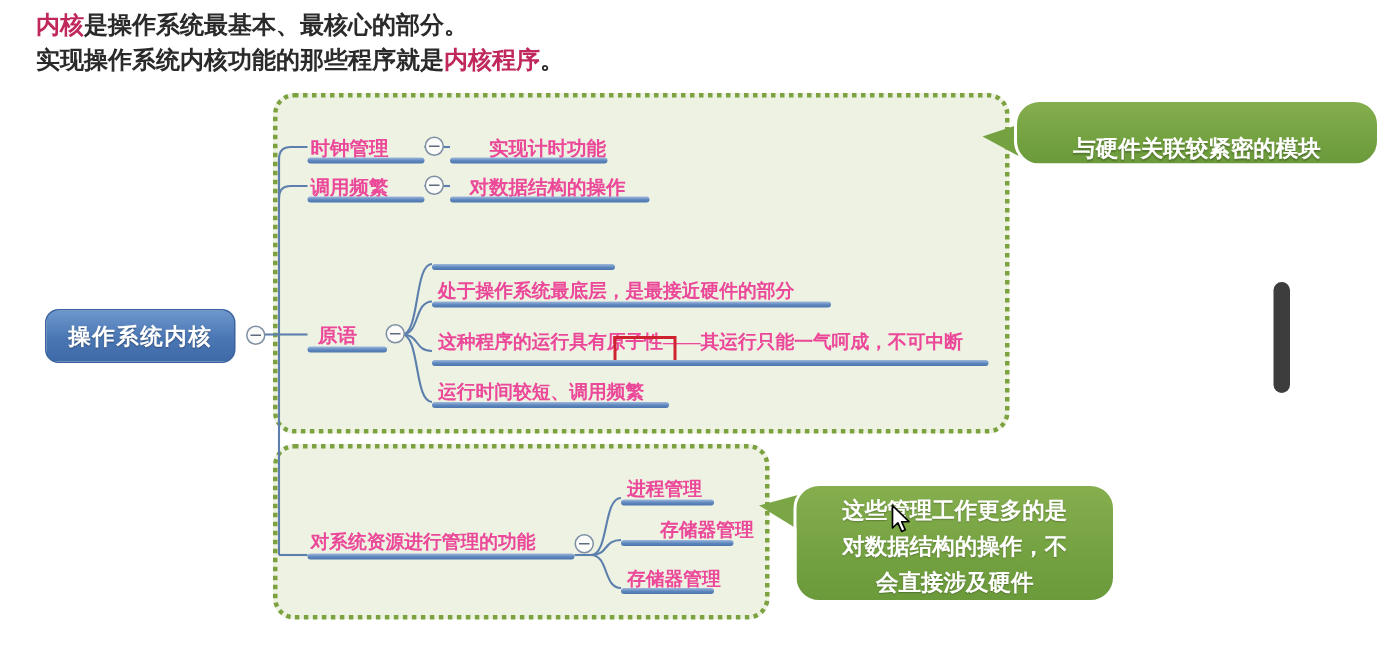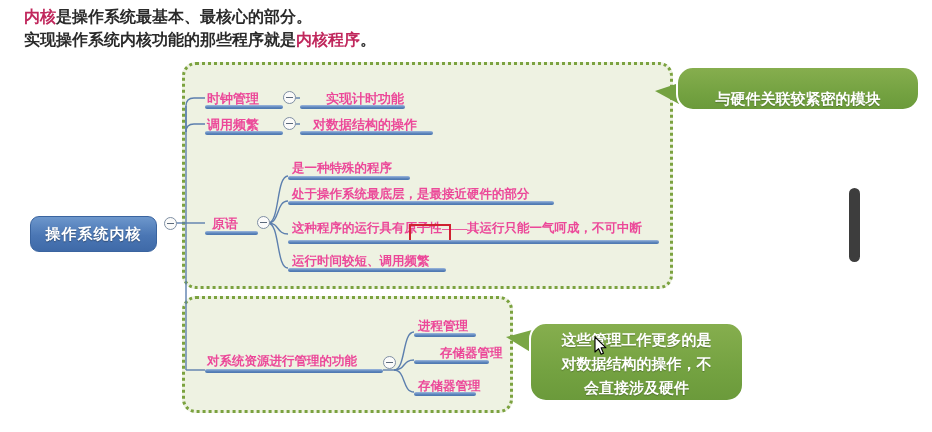--- a/index.html
+++ b/index.html
@@ -34,21 +34,20 @@
   
   #root-node{
     position:absolute;left:30px;top:206px;width:125px;height:34px;
     border-radius:9px;
     background:linear-gradient(180deg,#6d97cc 0%,#4a76b4 55%,#3f6aa8 100%);
     border:1px solid #3a649f;
     display:flex;align-items:center;justify-content:center;
     color:#ffffff;font-weight:bold;font-size:15px;letter-spacing:1px;
     font-family:"DejaVu Sans","Liberation Sans",sans-serif;
     text-shadow:0 1px 1px rgba(0,0,0,.35);
-    margin-top:10px;
   }
 
   
   .cc{
     position:absolute;width:13px;height:13px;border-radius:50%;
     border:1px solid #7f8fa3;background:#fbfbfa;box-sizing:border-box;
   }
   .cc::after{
     content:"";position:absolute;left:2px;top:5px;width:7px;height:1px;
     background:#5d6b7d;
@@ -175,21 +174,20 @@
   <div class="nlabel" style="left:207px;top:116px;">调用频繁</div>
   <div class="ubar" style="left:205px;top:131px;width:78px;"></div>
   <div class="cc" style="left:283px;top:117px;"></div>
   <div class="nlabel" style="left:313px;top:116px;">对数据结构的操作</div>
   <div class="ubar" style="left:300px;top:131px;width:133px;"></div>
 
   <div class="nlabel" style="left:212px;top:215px;">原语</div>
   <div class="ubar" style="left:205px;top:231px;width:53px;"></div>
   <div class="cc" style="left:257px;top:216px;"></div>
 
-  <div class="nlabel sm" style="left:292px;top:160px;">是一种特殊的程序</div>
   <div class="ubar" style="left:288px;top:176px;width:122px;"></div>
 
   <div class="nlabel sm" style="left:292px;top:186px;">处于操作系统最底层，是最接近硬件的部分</div>
   <div class="ubar" style="left:288px;top:201px;width:266px;"></div>
 
   <div class="nlabel sm" style="left:292px;top:220px;white-space:nowrap;"><span>这种程序的运行具有</span><span>原子性</span><span>——其运行只能一气呵成，不可中断</span></div>
   <div id="atomic-box"></div>
   <div class="ubar" style="left:288px;top:240px;width:371px;"></div>
 
   <div class="nlabel sm" style="left:292px;top:253px;text-align:center;">运行时间较短、调用频繁</div>

